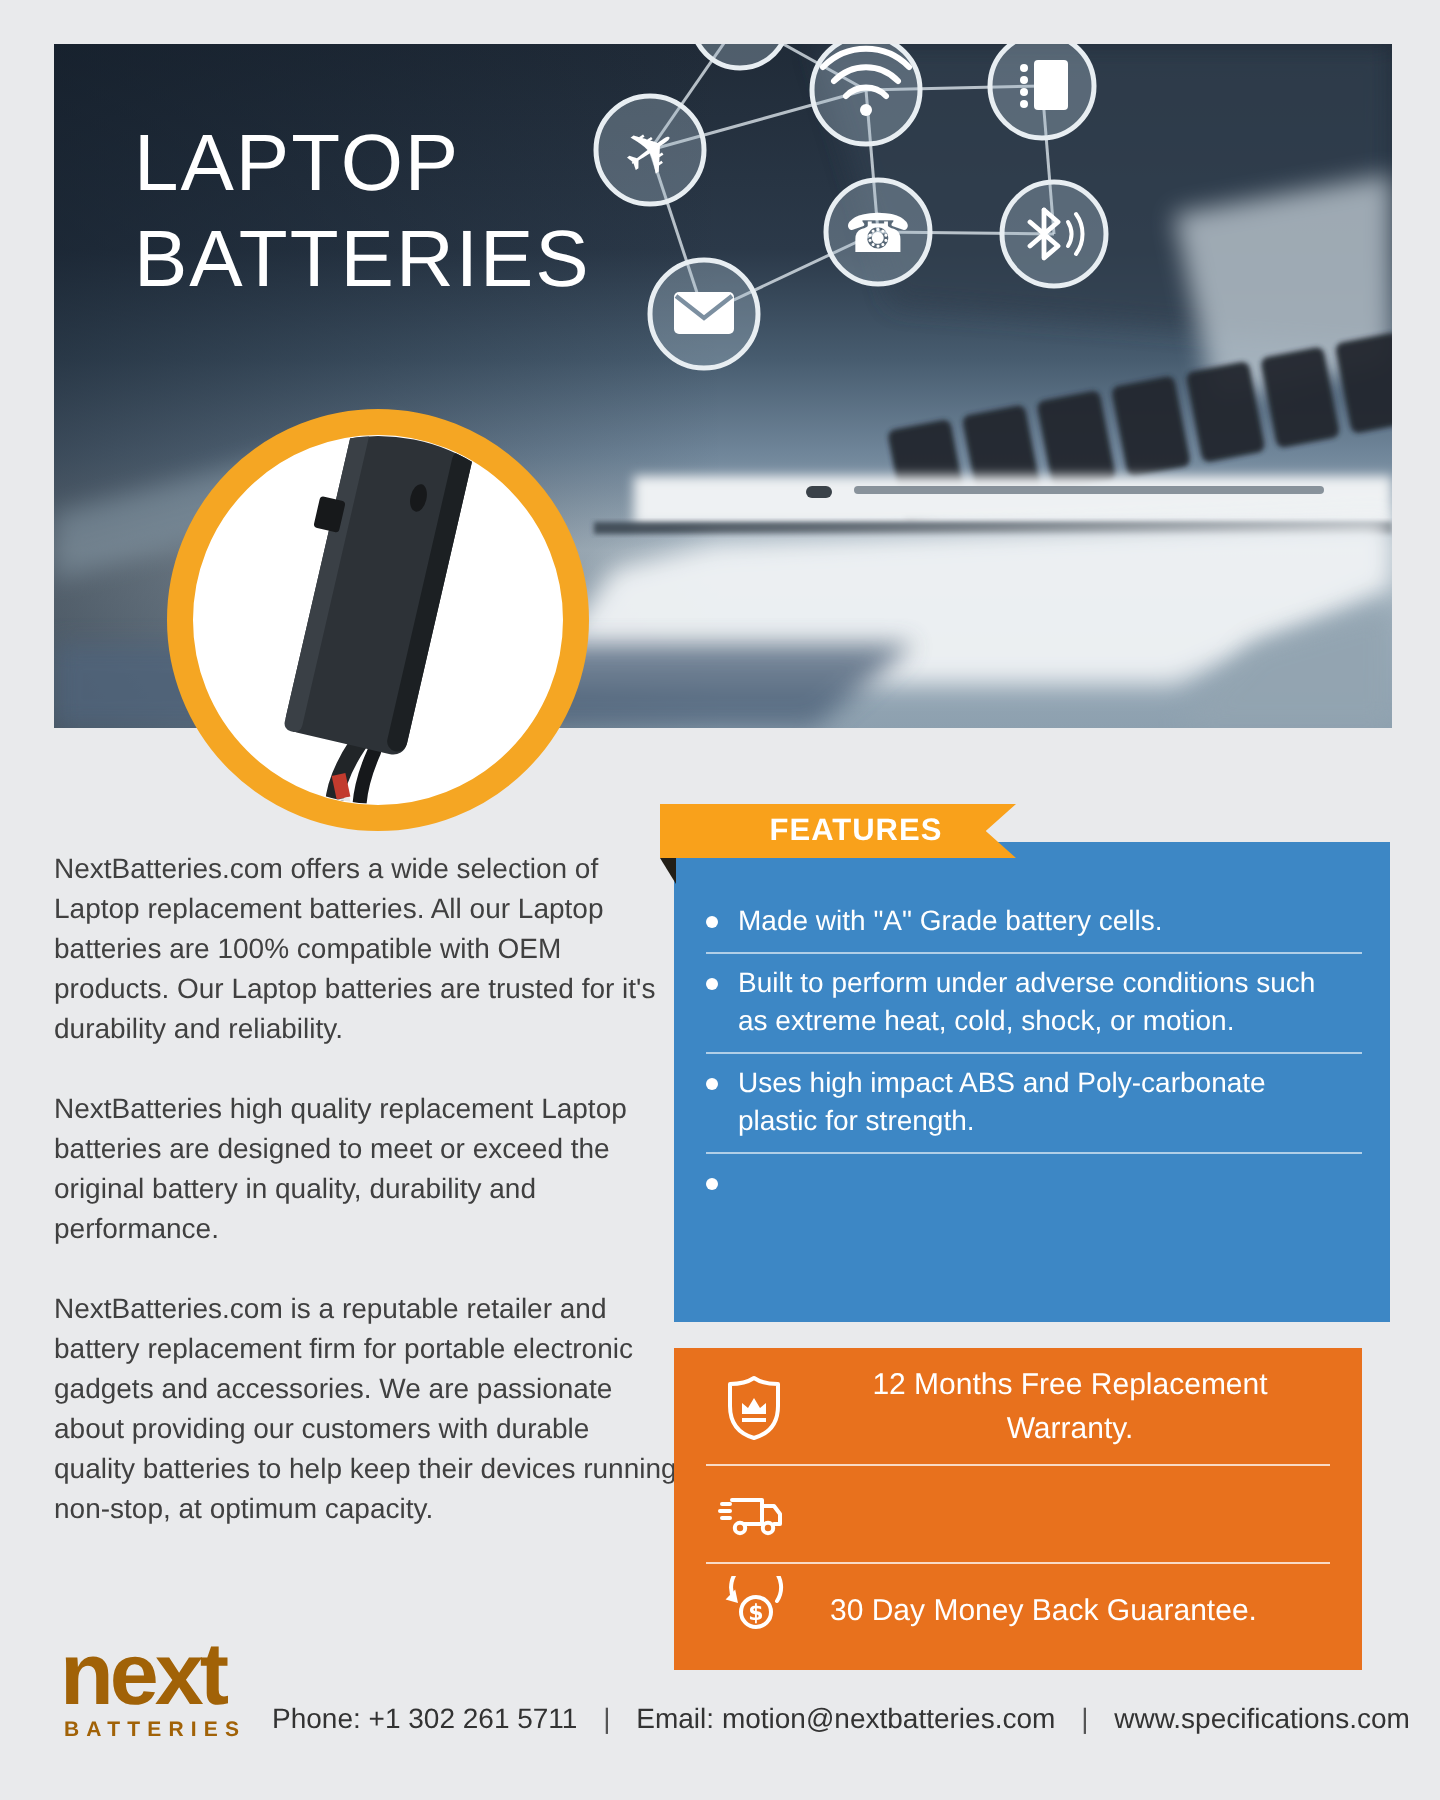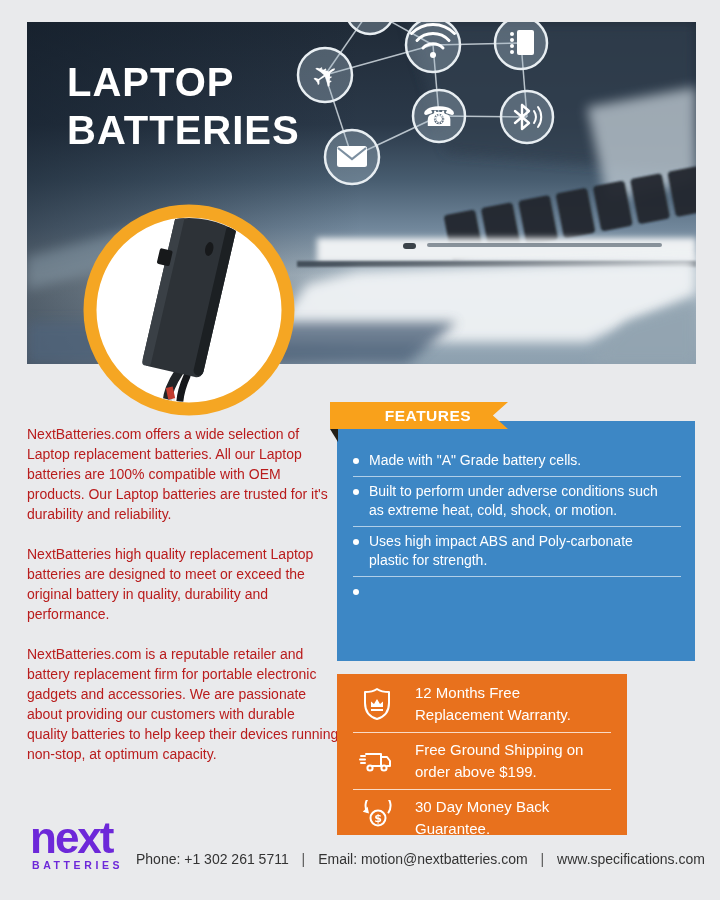--- a/index.html
+++ b/index.html
@@ -2,55 +2,55 @@
 <html><head>
 <meta charset="utf-8">
 <style>
   html,body{margin:0;padding:0;background:#e9eaec;}
   .page{position:relative;width:720px;height:900px;background:#e9eaec;overflow:hidden;
         font-family:"Liberation Sans",sans-serif;}
 
   
   .hero{position:absolute;left:27px;top:22px;width:669px;height:342px;overflow:hidden;background:#2b3949;}
   .hero svg{display:block;}
-  .hero-title{position:absolute;left:40px;top:36px;color:#ffffff;font-weight:bold;
+  .hero-title{position:absolute;left:40px;top:36px;color:#ffffff;font-weight:normal;
               font-size:40px;line-height:48px;letter-spacing:1px;}
 
   
   .badge{position:absolute;left:83px;top:204px;width:212px;height:212px;}
 
   
-  .about{position:absolute;left:27px;top:424px;width:312px;color:#b91c1c;}
+  .about{position:absolute;left:27px;top:424px;width:312px;color:#404040;}
   .about p{margin:0 0 20px 0;font-size:14px;line-height:20px;}
 
   
   .ribbon{position:absolute;left:330px;top:402px;width:178px;height:27px;background:#f9a11b;
           clip-path:polygon(0 0,100% 0,91.5% 50%,100% 100%,0 100%);z-index:3;text-align:center;}
   .ribbon span{display:block;color:#ffffff;font-weight:bold;font-size:15.5px;line-height:27px;
                padding-left:18px;letter-spacing:.5px;}
   .ribbon-fold{position:absolute;left:330px;top:429px;width:8px;height:13px;background:#221f18;
                clip-path:polygon(0 0,100% 0,100% 100%);z-index:2;}
   .features{position:absolute;left:337px;top:421px;width:358px;height:240px;background:#3d87c5;}
   .features ul{list-style:none;margin:0;padding:30px 14px 0 16px;}
   .features li{display:flex;gap:10px;padding:5px 0 6px 0;}
   .features li + li{border-top:1px solid rgba(255,255,255,.6);}
   .features .dot{flex:none;width:6px;height:6px;border-radius:50%;background:#ffffff;margin-top:7px;}
   .features .ftext{color:#ffffff;font-size:14px;line-height:19px;max-width:296px;}
   .features li:first-child{padding-top:0;}
 
   
-  .guarantees{position:absolute;left:337px;top:674px;width:290px;height:161px;background:#e8711d;overflow:hidden;}
+  .guarantees{position:absolute;left:337px;top:674px;width:344px;height:161px;background:#e8711d;overflow:hidden;text-align:center;}
   .guarantees ul{list-style:none;margin:0 16px;padding:2px 0 0 0;}
   .guarantees li{display:flex;gap:20px;align-items:center;padding:6px 0;}
   .guarantees li + li{border-top:1px solid rgba(255,255,255,.75);}
   .guarantees .gicon{flex:none;width:36px;height:36px;margin-left:6px;}
   .guarantees .gtext{color:#ffffff;font-size:15px;line-height:22px;max-width:240px;}
 
   
-  .footer-logo{position:absolute;left:30px;top:820px;color:#6d28d9;}
+  .footer-logo{position:absolute;left:30px;top:820px;color:#a16207;}
   .logo-next{font-size:44px;font-weight:bold;letter-spacing:-2px;line-height:36px;}
   .logo-batt{font-size:10.5px;font-weight:bold;letter-spacing:3.6px;margin-top:3px;margin-left:2px;}
   .contact{position:absolute;left:136px;top:851px;font-size:14px;color:#333333;}
   .contact .sep{color:#555555;margin:0 9px;}
 </style>
 </head>
 <body>
 
 <div class="page">
 
@@ -232,21 +232,20 @@
           <g stroke="#ffffff" stroke-width="2" fill="none" stroke-linejoin="round" stroke-linecap="round">
             <path d="M7 11 H22 V23 H13"></path>
             <path d="M22 14 H28 L31 18 V23 H28"></path>
             <circle cx="11" cy="25" r="2.6"></circle>
             <circle cx="25" cy="25" r="2.6"></circle>
             <path d="M2 13 H6"></path>
             <path d="M1 16.5 H6"></path>
             <path d="M2 20 H6"></path>
           </g>
         </svg>
-        <span class="gtext">Free Ground Shipping on order above $199.</span>
       </li>
       <li>
         <svg class="gicon" viewBox="0 0 36 36">
           <g stroke="#ffffff" stroke-width="2" fill="none" stroke-linecap="round">
             <circle cx="19" cy="18" r="7.5"></circle>
             <path d="M29.5 12.5 A12.5 12.5 0 1 0 8 11.5"></path>
           </g>
           <path d="M10 13.5 L3.8 11.8 L8.6 6.8 Z" fill="#ffffff"></path>
           <text x="19" y="22" font-size="11" font-weight="bold" text-anchor="middle" fill="#ffffff" font-family="DejaVu Sans, sans-serif">$</text>
         </svg>

